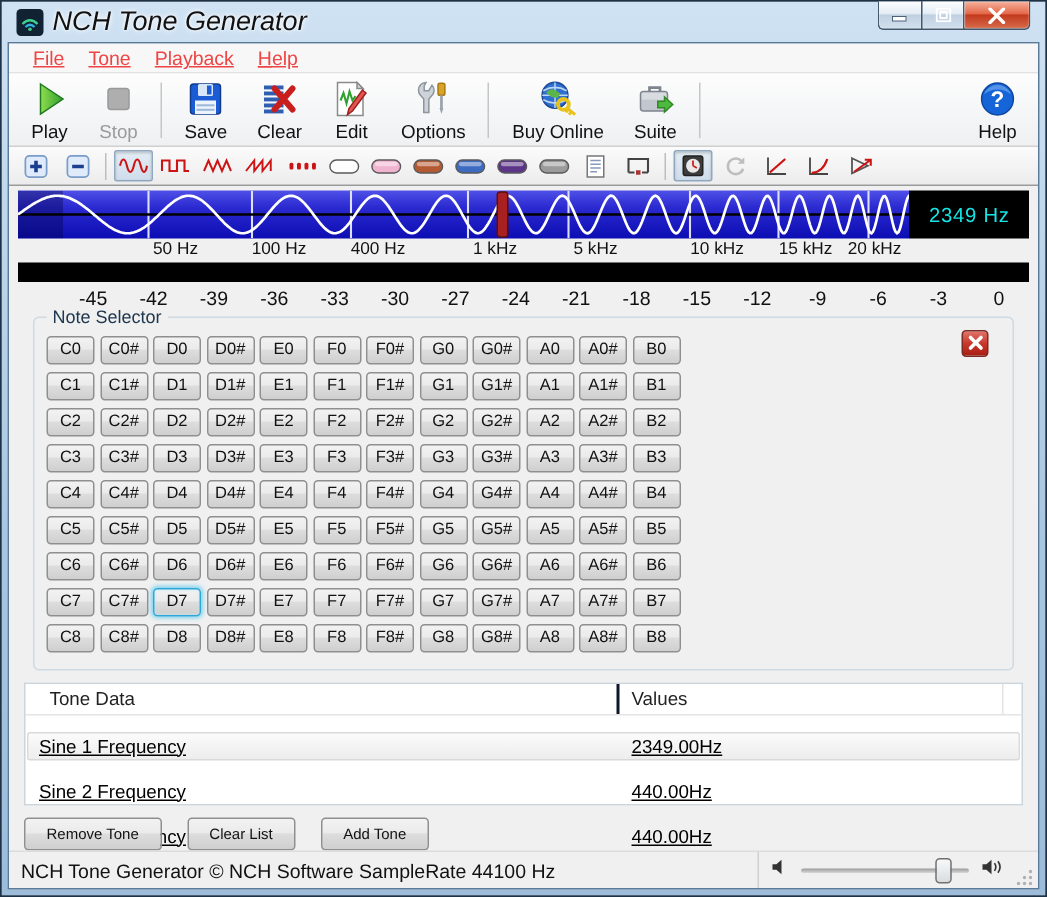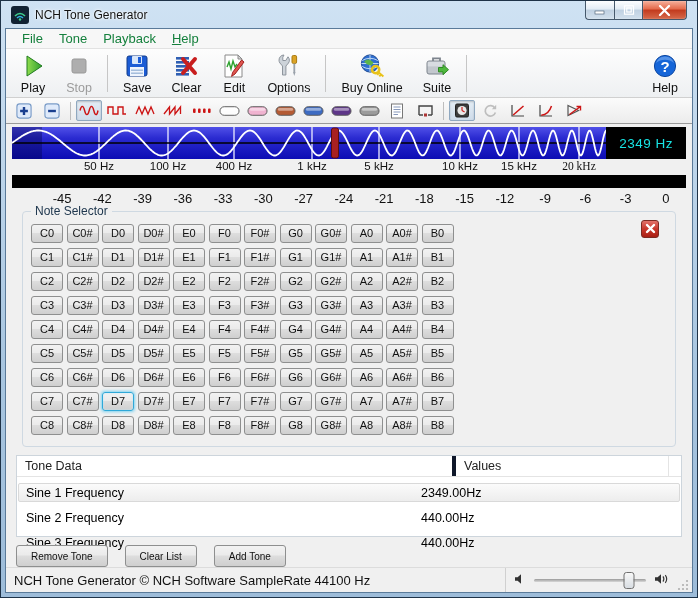--- a/index.html
+++ b/index.html
@@ -1,31 +1,31 @@
 <!DOCTYPE html>
 <html><head>
 <meta charset="utf-8">
 <style>
   html,body{margin:0;padding:0;background:#555;font-family:"Liberation Sans",sans-serif;}
   *{box-sizing:border-box;}
   .window{width:698px;height:598px;border:1px solid #1e3247;background:linear-gradient(180deg,#cfe2f3 0%,#a9c6e0 60%,#9dbcd9 100%);padding:0 4px 4px;position:relative;}
   
   .titlebar{height:27px;display:flex;align-items:center;padding-left:6px;position:relative;}
   .app-icon{width:18px;height:18px;background:#123;border-radius:3px;display:flex;align-items:center;justify-content:center;margin-right:6px;}
-  .title-text{font-size:12px;color:#111;text-shadow:0 0 4px #fff,0 0 2px #fff;}
+  .title-text{font-size:18px;color:#111;text-shadow:0 0 4px #fff,0 0 2px #fff;font-style:italic;}
   .caption-group{position:absolute;top:0;right:6px;display:flex;}
   .cap-btn{height:19px;border:1px solid #45586b;border-top:none;display:flex;align-items:center;justify-content:center;background:linear-gradient(180deg,#fdfeff 0%,#e3ecf5 45%,#bfd0e1 50%,#d2e0ed 100%);box-shadow:inset 0 0 1px #fff;}
   .cap-btn.min{width:29px;border-radius:0 0 0 4px;border-right:none;}
   .cap-btn.max{width:28px;border-right:none;}
   .cap-btn.close{width:45px;border-radius:0 0 4px 0;background:linear-gradient(180deg,#f6b09b 0%,#e4694a 45%,#c23a1d 50%,#d66a4b 100%);}
   
   .client{height:565px;background:#f0f0f0;border:1px solid #5a7a99;display:flex;flex-direction:column;overflow:hidden;}
   
   .menubar{height:21px;background:#f7f7f7;border-bottom:1px solid #e2e2e2;display:flex;align-items:center;padding-left:8px;}
-  .menu-item{font-size:13px;color:#15803d;padding:2px 8px;cursor:default;}
+  .menu-item{font-size:13px;color:#ef4444;padding:2px 8px;cursor:default;text-decoration:underline;}
   .menu-item u{text-decoration:underline;}
   
   .toolbar{height:49px;background:linear-gradient(180deg,#fdfdfd,#eef0f2);border-bottom:1px solid #d0d0d0;display:flex;align-items:stretch;padding:2px 4px 1px;}
   .tb-btn{display:flex;flex-direction:column;align-items:center;justify-content:center;padding:1px 9px;border:1px solid transparent;border-radius:3px;min-width:44px;}
   .tb-btn .ico{width:26px;height:26px;}
   .tb-btn .ico svg{width:26px;height:26px;display:block;}
   .tb-btn .lbl{font-size:12.5px;color:#111;margin-top:2px;white-space:nowrap;}
   .tb-btn.disabled .lbl{color:#9b9b9b;}
   .tb-sep{width:1px;background:#c6c6c6;margin:4px 5px;}
   .tb-spring{flex:1;}
@@ -34,38 +34,38 @@
   .wtb-btn{width:26px;height:21px;display:flex;align-items:center;justify-content:center;border:1px solid transparent;border-radius:2px;margin:0 1px;background:transparent;padding:0;}
   .wtb-btn svg{display:block;}
   .wtb-btn.pressed{border-color:#8fa8c0;background:linear-gradient(180deg,#e4edf5,#cfdcea);box-shadow:inset 0 1px 2px rgba(0,0,0,.2);}
   .wtb-sep{width:1px;height:18px;background:#bdbdbd;margin:0 4px;}
   
   .display{padding:3px 6px 0;}
   .wavestrip{height:32px;display:flex;}
   .waveform{width:598px;height:32px;background:linear-gradient(180deg,#5050e8 0%,#2a2ad0 35%,#0d0db4 100%);position:relative;overflow:hidden;}
   .readout{width:80px;height:32px;background:#000;color:#17e3e3;font-size:13.5px;display:flex;align-items:center;justify-content:center;letter-spacing:.5px;}
   .freqlabels{position:relative;height:15px;font-size:11.5px;color:#111;}
-  .freqlabels span{position:absolute;top:1px;transform:translateX(-50%);white-space:nowrap;}
+  .freqlabels span{position:absolute;top:1px;transform:translateX(-50%);white-space:nowrap;margin-left:18px;}
   .meter{height:13px;background:#000;margin-top:1px;}
   .dblabels{display:flex;margin-left:30px;height:18px;align-items:flex-end;}
   .dblabels span{flex:1;text-align:center;font-size:13px;color:#111;}
   
   .groupbox{margin:5px 16px 0;border:1px solid #cfd9e2;border-radius:4px;position:relative;padding:12px 8px 6px;height:236px;}
   .groupbox .legend{position:absolute;top:-8px;left:8px;background:#f0f0f0;padding:0 4px;font-size:12px;color:#20384f;}
   .note-row{display:flex;margin-bottom:5px;}
   .note-btn{width:32px;height:19px;margin-right:3.5px;font-size:11px;font-family:"Liberation Sans",sans-serif;color:#111;border:1px solid #8e8f8f;border-radius:3px;background:linear-gradient(180deg,#f2f2f2 0%,#ebebeb 45%,#dddddd 50%,#cfcfcf 100%);padding:0;line-height:17px;}
   .note-btn.sel{border-color:#2fa8d8;box-shadow:0 0 3px 1px #7ed2f0, inset 0 0 2px #bfe9fa;}
   .ns-close{position:absolute;top:8px;right:16px;width:18px;height:18px;border:1px solid #7c2a22;border-radius:3px;background:linear-gradient(180deg,#e2736a 0%,#c8372b 50%,#a91f14 100%);display:flex;align-items:center;justify-content:center;padding:0;}
   
   .tonetable{margin:8px 10px 0;border:1px solid #cdd5dc;background:#fff;height:82px;font-size:12.5px;}
   .thead{display:flex;height:21px;align-items:center;border-bottom:1px solid #e4e4e4;color:#222;}
-  .thead .c1{width:439px;padding-left:8px;border-right:4px solid #0f172a;height:100%;display:flex;align-items:center;}
+  .thead .c1{width:396px;padding-left:16px;border-right:2px solid #0f172a;height:100%;display:flex;align-items:center;}
   .thead .c2{flex:1;padding-left:8px;height:100%;display:flex;align-items:center;border-right:1px solid #e4e4e4;}
   .thead .c3{width:12px;height:100%;}
-  .trow{display:flex;height:19px;align-items:center;margin:6px 1px;border:1px solid transparent;border-radius:2px;}
+  .trow{display:flex;height:19px;align-items:center;margin:11px 1px;border:1px solid transparent;border-radius:2px;text-decoration:underline;}
   .trow .c1{width:394px;padding-left:7px;}
   .trow .c2{flex:1;padding-left:8px;}
   .trow.sel{background:linear-gradient(180deg,#fbfbfb,#ededed);border-color:#d9d9d9;}
   
   .actions{display:flex;margin:8px 10px 0;}
   .win-btn{height:22px;padding:0 14px;margin-right:17px;font-size:10px;font-family:"Liberation Sans",sans-serif;color:#111;border:1px solid #8e8f8f;border-radius:3px;background:linear-gradient(180deg,#f2f2f2 0%,#ebebeb 45%,#dddddd 50%,#cfcfcf 100%);}
   
   .statusbar{margin-top:auto;height:26px;border-top:1px solid #dcdcdc;background:#f0f0f0;display:flex;align-items:center;padding:0 2px 0 8px;}
   .status-text{font-size:13px;color:#111;flex:1;white-space:nowrap;}
   .vol{display:flex;align-items:center;border-left:1px solid #d0d0d0;padding-left:8px;height:100%;}
@@ -411,21 +411,21 @@
         <div class="readout" id="readout" style="color: rgb(23, 227, 227);">2349 Hz</div>
       </div>
       <div class="freqlabels" id="freqlabels">
           <span style="left: 87px;">50 Hz</span>
           <span style="left: 156px;">100 Hz</span>
           <span style="left: 222px;">400 Hz</span>
           <span style="left: 300px;">1 kHz</span>
           <span style="left: 367px;">5 kHz</span>
           <span style="left: 448px;">10 kHz</span>
           <span style="left: 507px;">15 kHz</span>
-          <span style="left: 567px; font-family: Liberation Serif, serif;">20 kHz</span>
+          <span style="left: 553px;">20 kHz</span>
         </div>
       <div class="meter"></div>
       <div class="dblabels" id="dblabels">
           <span>-45</span>
           <span>-42</span>
           <span>-39</span>
           <span>-36</span>
           <span>-33</span>
           <span>-30</span>
           <span>-27</span>

